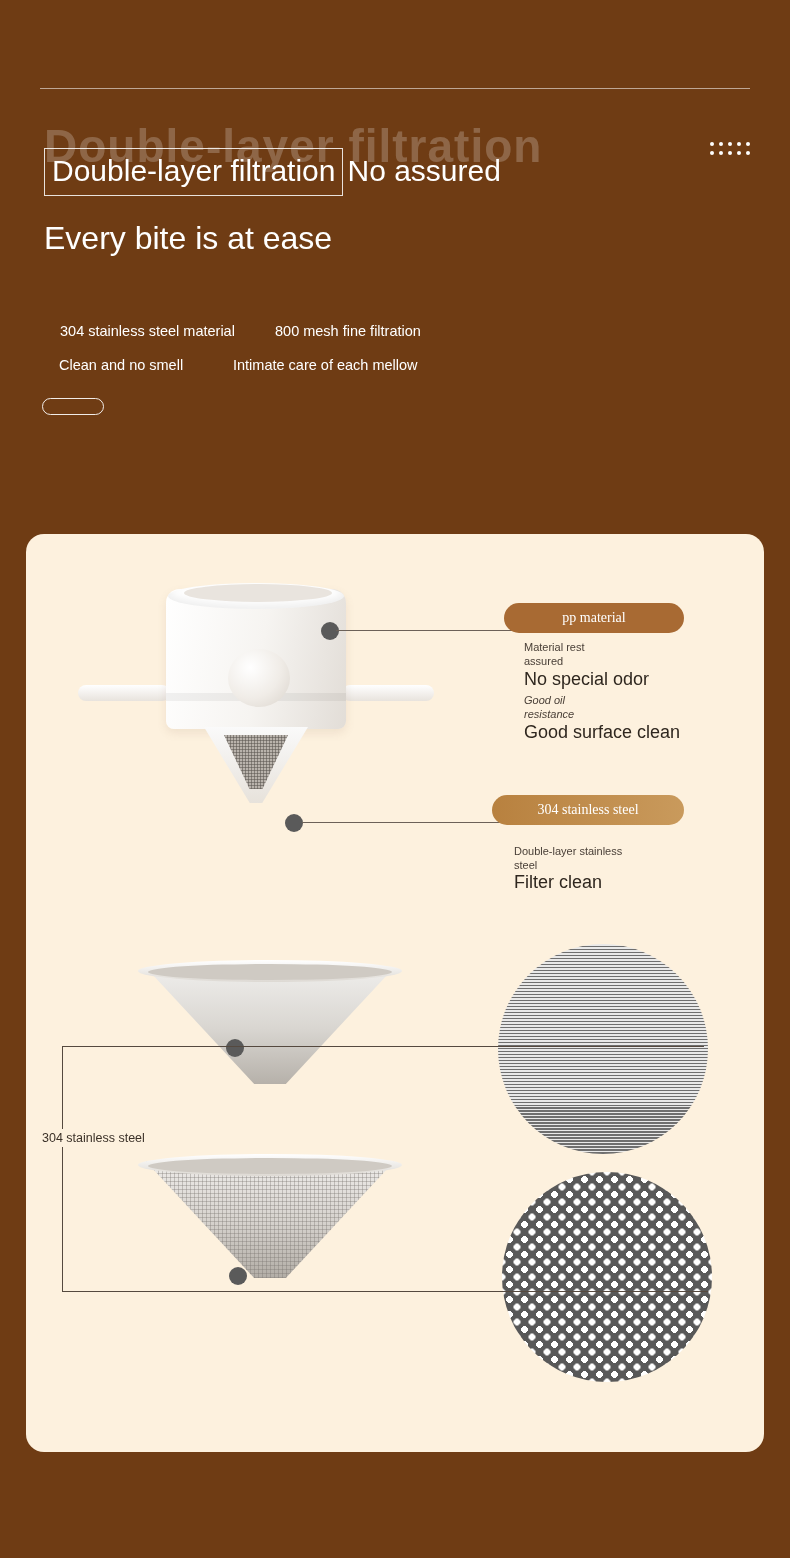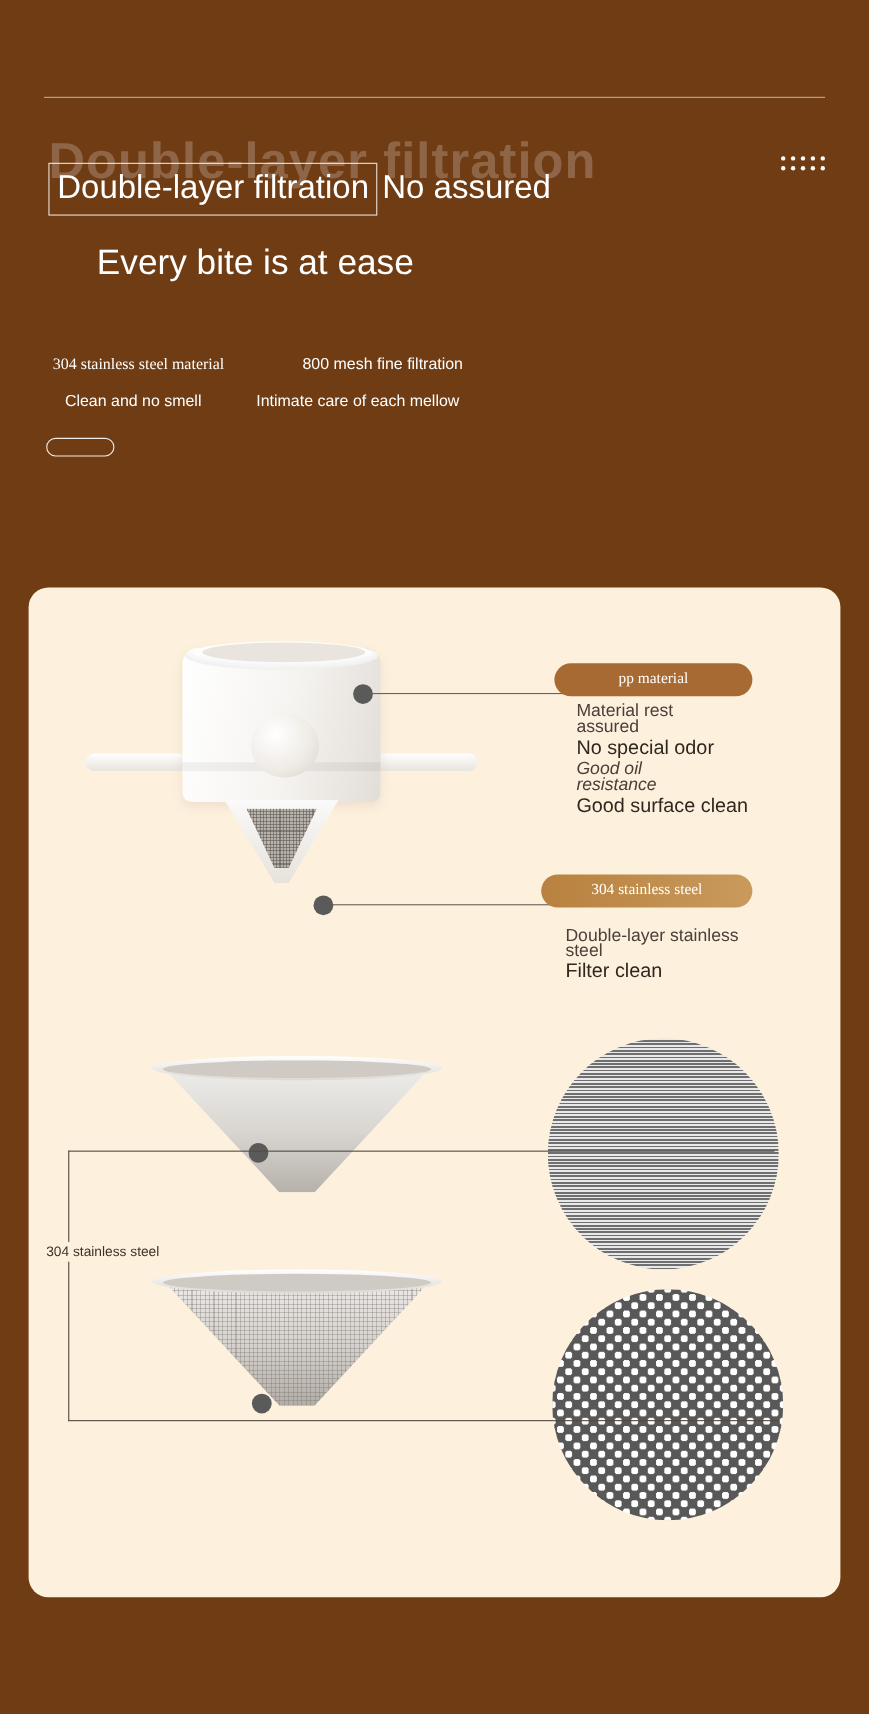--- a/index.html
+++ b/index.html
@@ -73,25 +73,24 @@
     margin-right: 4px;
   }
   .headline-2 {
     position: absolute;
     left: 44px;
     top: 216px;
     font-size: 32px;
     color: #ffffff;
     white-space: nowrap;
     line-height: 44px;
-    margin-left: 44px;
   }
 
   .sub-row { position: absolute; color: #ffffff; font-size: 14.5px; white-space: nowrap; }
-  .sub-a { left: 48px;  top: 323px; font-family: Liberation Serif, serif; }
+  .sub-a { left: 60px;  top: 323px; }
   .sub-b { left: 275px; top: 323px; }
   .sub-c { left: 44px;  top: 357px; margin-left: 15px; }
   .sub-d { left: 233px; top: 357px; }
 
   .pill {
     position: absolute;
     left: 42px;
     top: 398px;
     width: 62px;
     height: 17px;
@@ -213,21 +212,21 @@
 
   .leader {
     position: absolute;
     height: 1px;
     background: #6c6158;
   }
   .ld1 { left: 310px; top: 96px;  width: 192px; }
   .ld2 { left: 276px; top: 288px; width: 212px; }
 
   .callout-text { position: absolute; color: #3b3128; white-space: pre-line; }
-  .ct-small { font-size: 16px; line-height: 14px; color: #4a4038; }
+  .ct-small { font-size: 11px; line-height: 14px; color: #4a4038; }
   .ct-big   { font-size: 18px; line-height: 20px; color: #2f271f; }
 
   .ct1 { left: 498px; top: 106px; }
   .ct2 { left: 498px; top: 135px; }
   .ct3 { left: 498px; top: 159px; font-style: italic; }
   .ct4 { left: 498px; top: 188px; }
   .ct5 { left: 488px; top: 310px; }
   .ct6 { left: 488px; top: 338px; }
 
   

